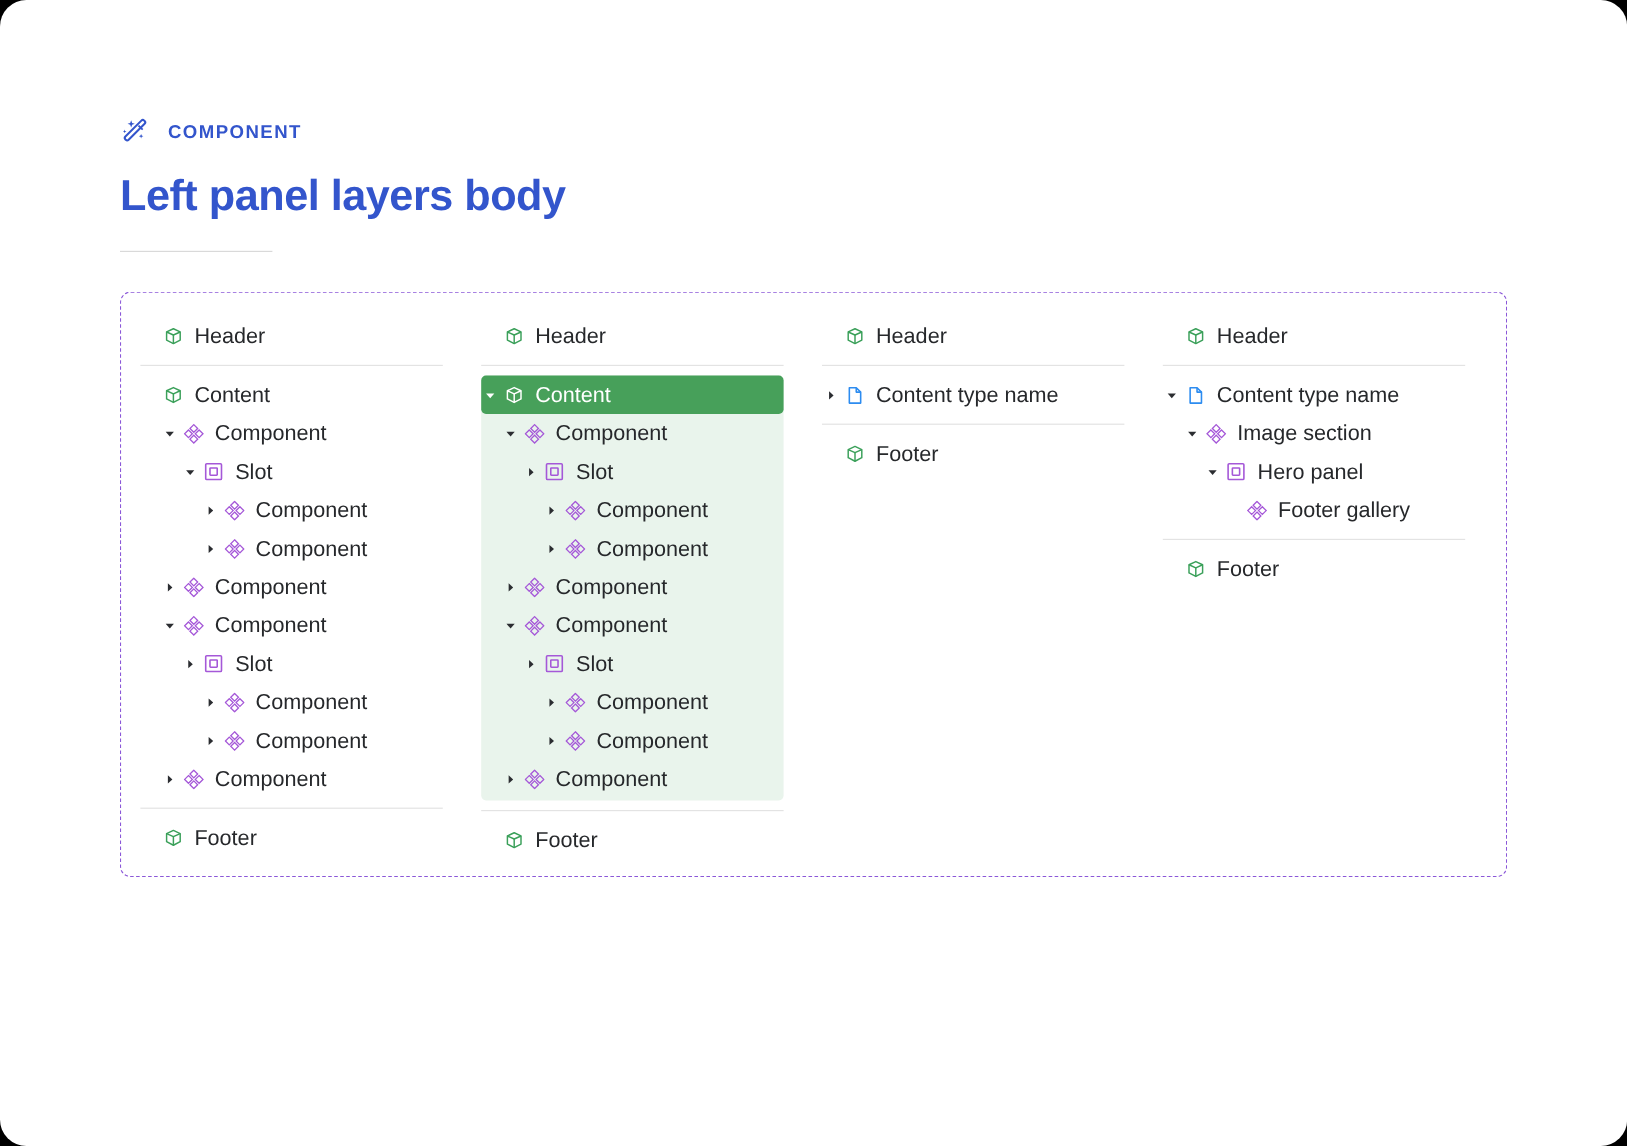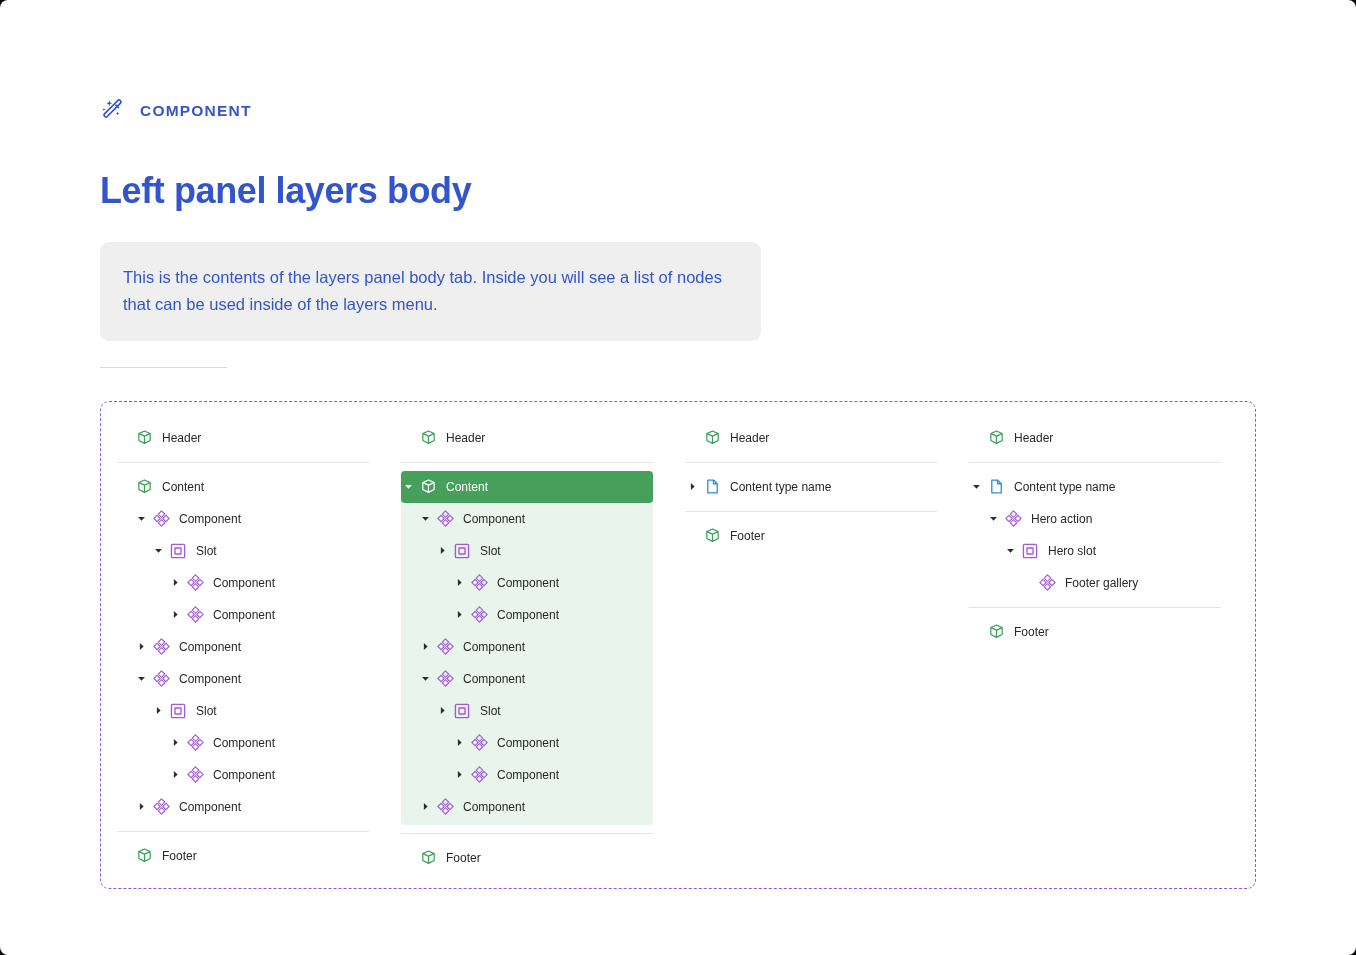--- a/index.html
+++ b/index.html
@@ -6,21 +6,21 @@
   html, body {
     width: 1356px; height: 955px;
     background: #000000;
     font-family: "Liberation Sans", sans-serif;
     overflow: hidden;
   }
   .page-card {
     position: absolute;
     inset: 0;
     background: #ffffff;
-    border-radius: 8px;
+    border-radius: 22px;
     overflow: hidden;
   }
   .content-wrap {
     position: absolute;
     left: 100px;
     top: 94px;
     width: 1156px;
   }
 
   
@@ -35,21 +35,21 @@
     font-size: 15.5px;
     font-weight: bold;
     letter-spacing: 1.2px;
     color: #3355cc;
     text-transform: uppercase;
     line-height: 1;
   }
 
   
   .page-title {
-    margin-top: 42px;
+    margin-top: 14px;
     font-size: 36px;
     font-weight: bold;
     color: #3355cc;
     letter-spacing: -0.4px;
     line-height: 1.15;
   }
 
   
   .callout {
     margin-top: 31px;
@@ -91,21 +91,21 @@
   .divider {
     height: 1px;
     background: #e3e3e3;
     margin: 8px 16px 8px 16px;
   }
 
   .row {
     display: flex;
     align-items: center;
     height: 32px;
-    font-size: 12px;
+    font-size: 18px;
     color: #26282b;
     white-space: nowrap;
     border-radius: 4px;
     padding-left: 16px;
     padding-right: 10px;
   }
   .row.selected {
     background: #47a05a;
     color: #ffffff;
   }
@@ -146,23 +146,20 @@
           <path d="M9.3 2.2 L10.1 4.4 L12.3 5.2 L10.1 6.0 L9.3 8.2 L8.5 6.0 L6.3 5.2 L8.5 4.4Z" fill="#3355cc"></path>
           <path d="M17.6 13.6 L18.1 15.0 L19.5 15.5 L18.1 16.0 L17.6 17.4 L17.1 16.0 L15.7 15.5 L17.1 15.0Z" fill="#3355cc"></path>
           <path d="M3.9 10.0 L4.3 11.1 L5.4 11.5 L4.3 11.9 L3.9 13.0 L3.5 11.9 L2.4 11.5 L3.5 11.1Z" fill="#3355cc"></path>
         </svg>
       </span>
       <span class="eyebrow-label">COMPONENT</span>
     </div>
 
     <h1 class="page-title">Left panel layers body</h1>
 
-    <div class="callout">
-      <p class="callout-text">This is the contents of the layers panel body tab. Inside you will see a list of nodes that can be used inside of the layers menu.</p>
-    </div>
 
     <div class="small-rule"></div>
 
     <div class="tree-container" id="tree-container">
         <div class="tree-col">
           <div>
             <div class="row">
               <span style="display: inline-block; flex: 0 0 auto; width: 0px;"></span>
               <span class="caret empty">
                 <svg viewBox="0 0 10 10" width="9" height="9"></svg>
@@ -693,36 +690,36 @@
                 </svg>
               </span>
               <span class="row-icon">
                 <svg viewBox="0 0 18 18" width="17" height="17">
                   <path d="M 9 0.8999999999999999 L 12.4 4.3 L 9 7.699999999999999 L 5.6 4.3 Z" fill="none" stroke="#a558d8" stroke-width="1.15"></path>
                   <path d="M 4.3 5.6 L 7.699999999999999 9 L 4.3 12.4 L 0.8999999999999999 9 Z" fill="none" stroke="#a558d8" stroke-width="1.15"></path>
                   <path d="M 13.7 5.6 L 17.099999999999998 9 L 13.7 12.4 L 10.299999999999999 9 Z" fill="none" stroke="#a558d8" stroke-width="1.15"></path>
                   <path d="M 9 10.299999999999999 L 12.4 13.7 L 9 17.099999999999998 L 5.6 13.7 Z" fill="none" stroke="#a558d8" stroke-width="1.15"></path>
                 </svg>
               </span>
-              <span class="row-label">Hero action</span>
+              <span class="row-label">Image section</span>
             </div>
             <div class="row">
               <span style="display: inline-block; flex: 0 0 auto; width: 34px;"></span>
               <span class="caret">
                 <svg viewBox="0 0 10 10" width="9" height="9">
                   <path d="M1.2 3.2 L8.8 3.2 L5 7.6 Z" fill="#2b2d31"></path>
                 </svg>
               </span>
               <span class="row-icon">
                 <svg viewBox="0 0 18 18" width="16" height="16" fill="none">
                   <rect x="1.6" y="1.6" width="14.8" height="14.8" rx="1" stroke="#a558d8" stroke-width="1.5"></rect>
                   <rect x="5.6" y="5.6" width="6.8" height="6.8" rx="0.6" stroke="#a558d8" stroke-width="1.5"></rect>
                 </svg>
               </span>
-              <span class="row-label">Hero slot</span>
+              <span class="row-label">Hero panel</span>
             </div>
             <div class="row">
               <span style="display: inline-block; flex: 0 0 auto; width: 51px;"></span>
               <span class="caret empty">
                 <svg viewBox="0 0 10 10" width="9" height="9"></svg>
               </span>
               <span class="row-icon">
                 <svg viewBox="0 0 18 18" width="17" height="17">
                   <path d="M 9 0.8999999999999999 L 12.4 4.3 L 9 7.699999999999999 L 5.6 4.3 Z" fill="none" stroke="#a558d8" stroke-width="1.15"></path>
                   <path d="M 4.3 5.6 L 7.699999999999999 9 L 4.3 12.4 L 0.8999999999999999 9 Z" fill="none" stroke="#a558d8" stroke-width="1.15"></path>

